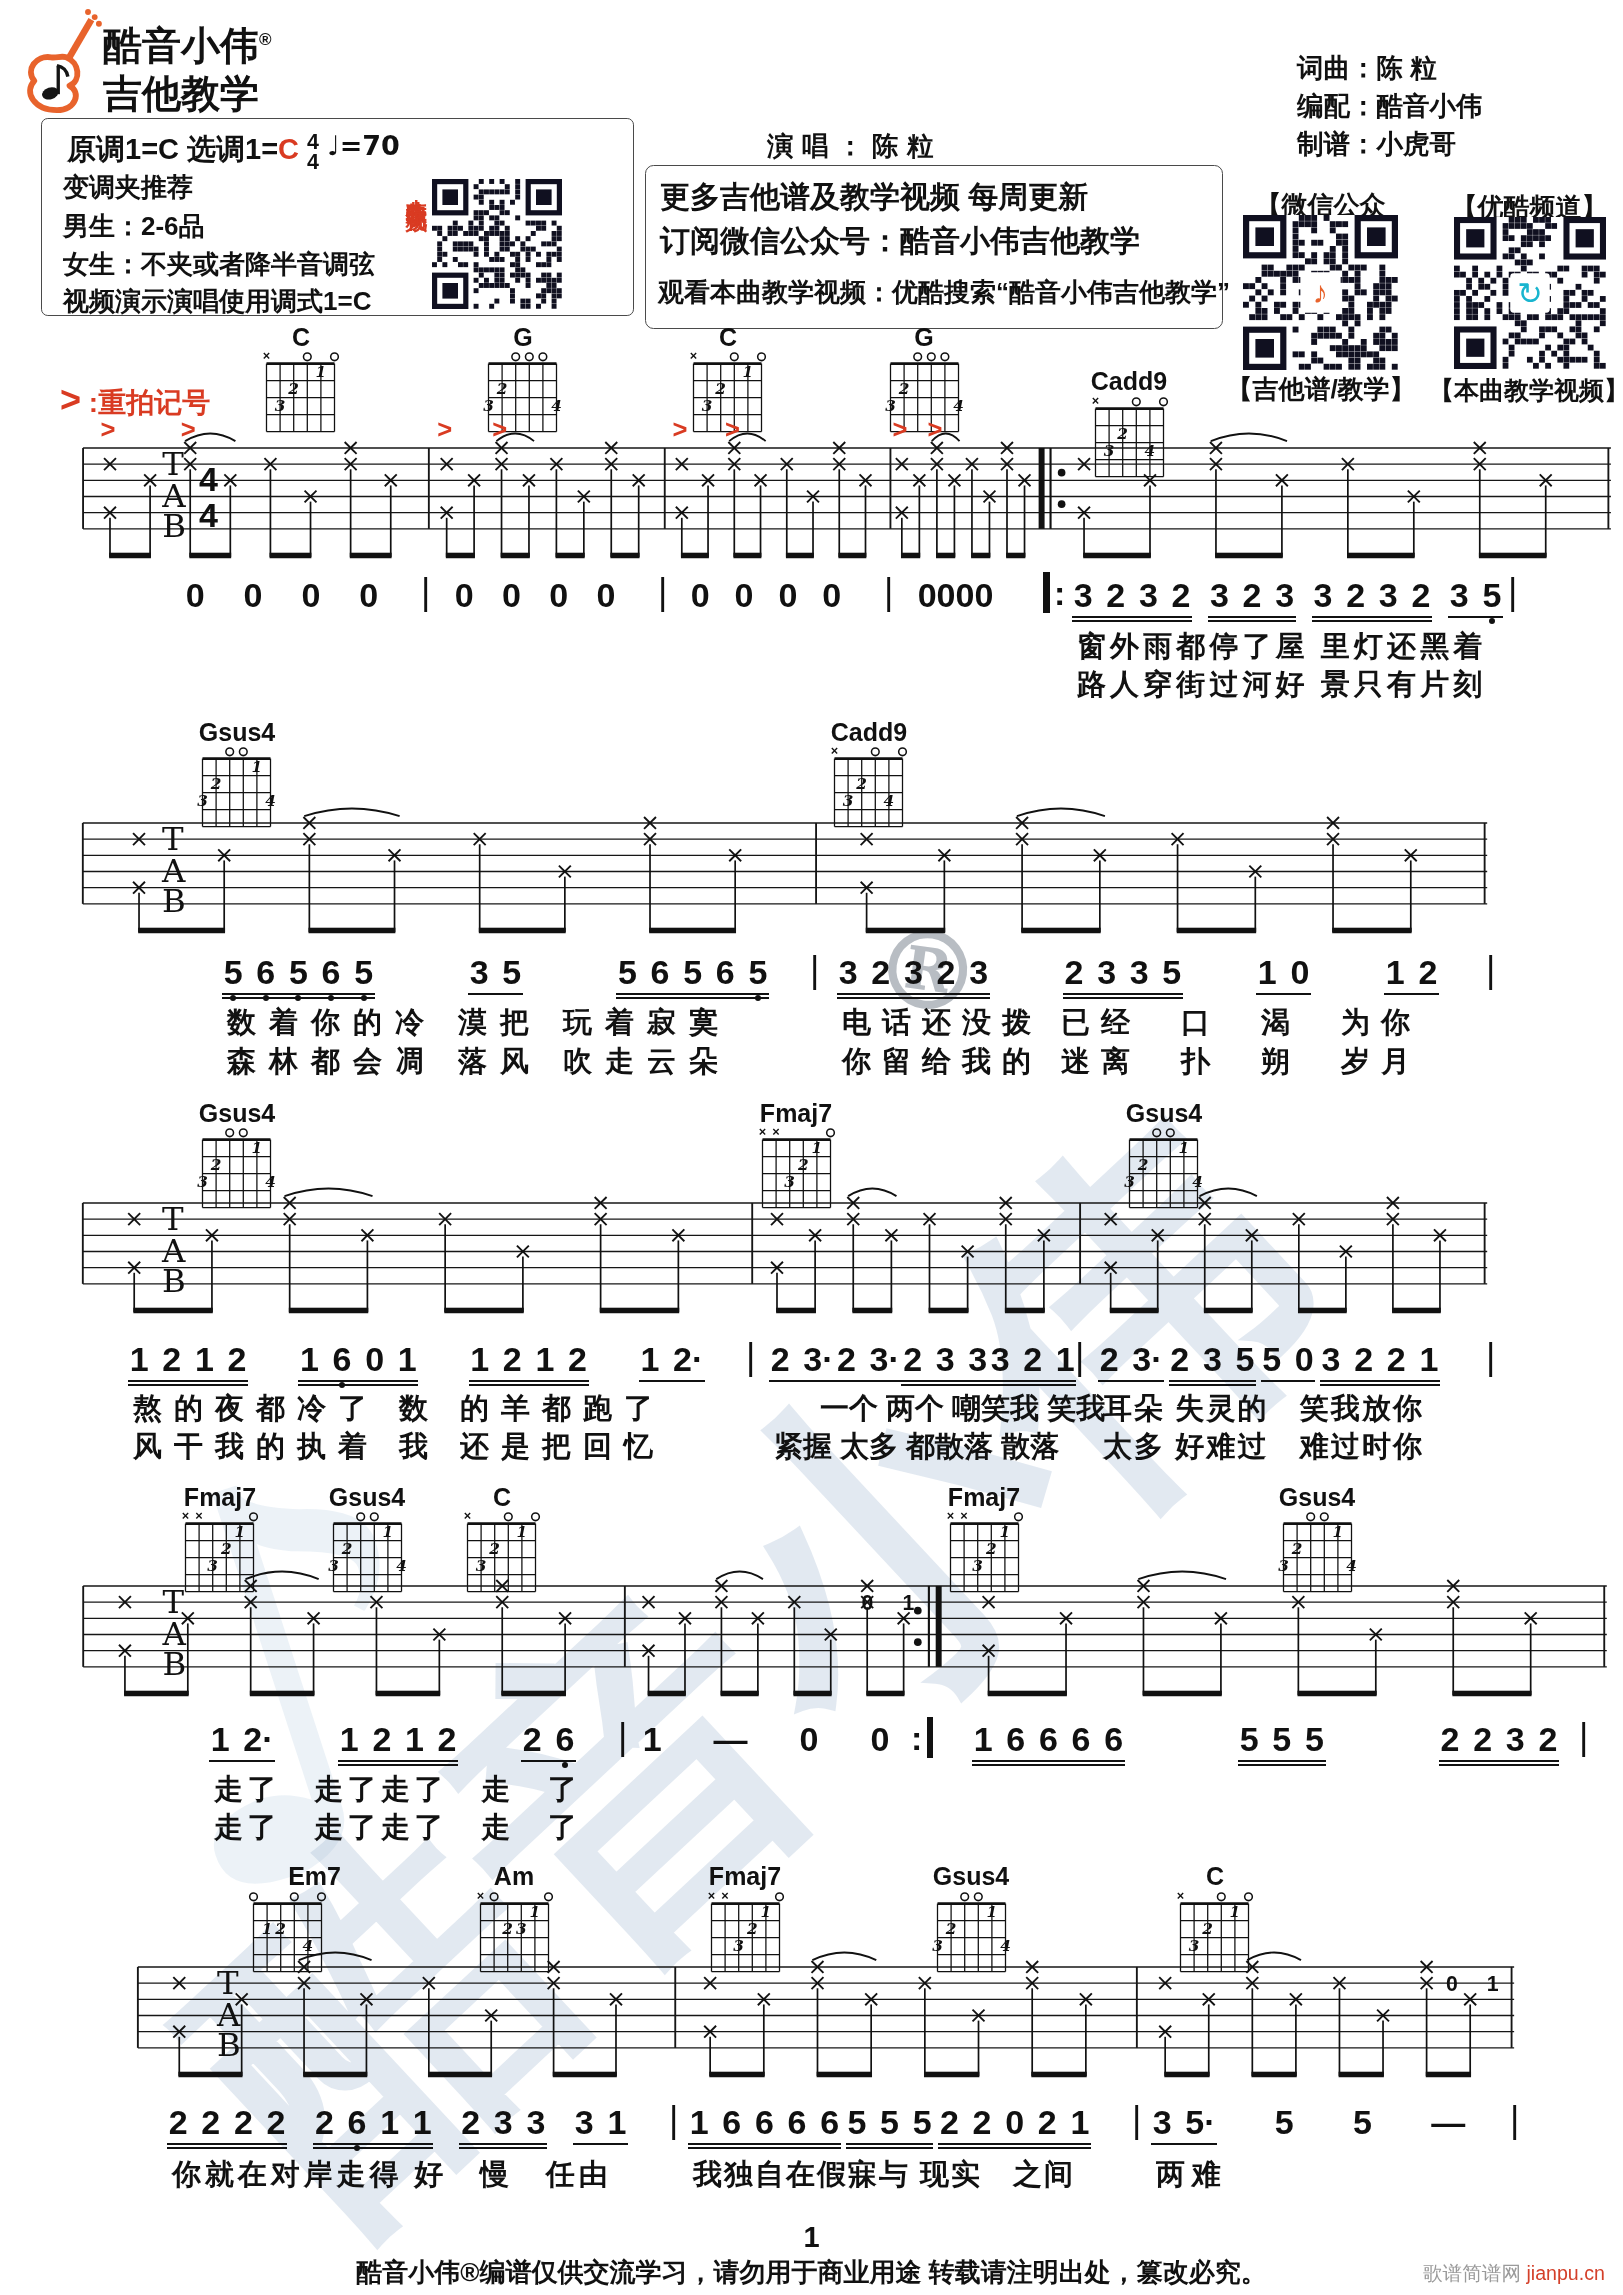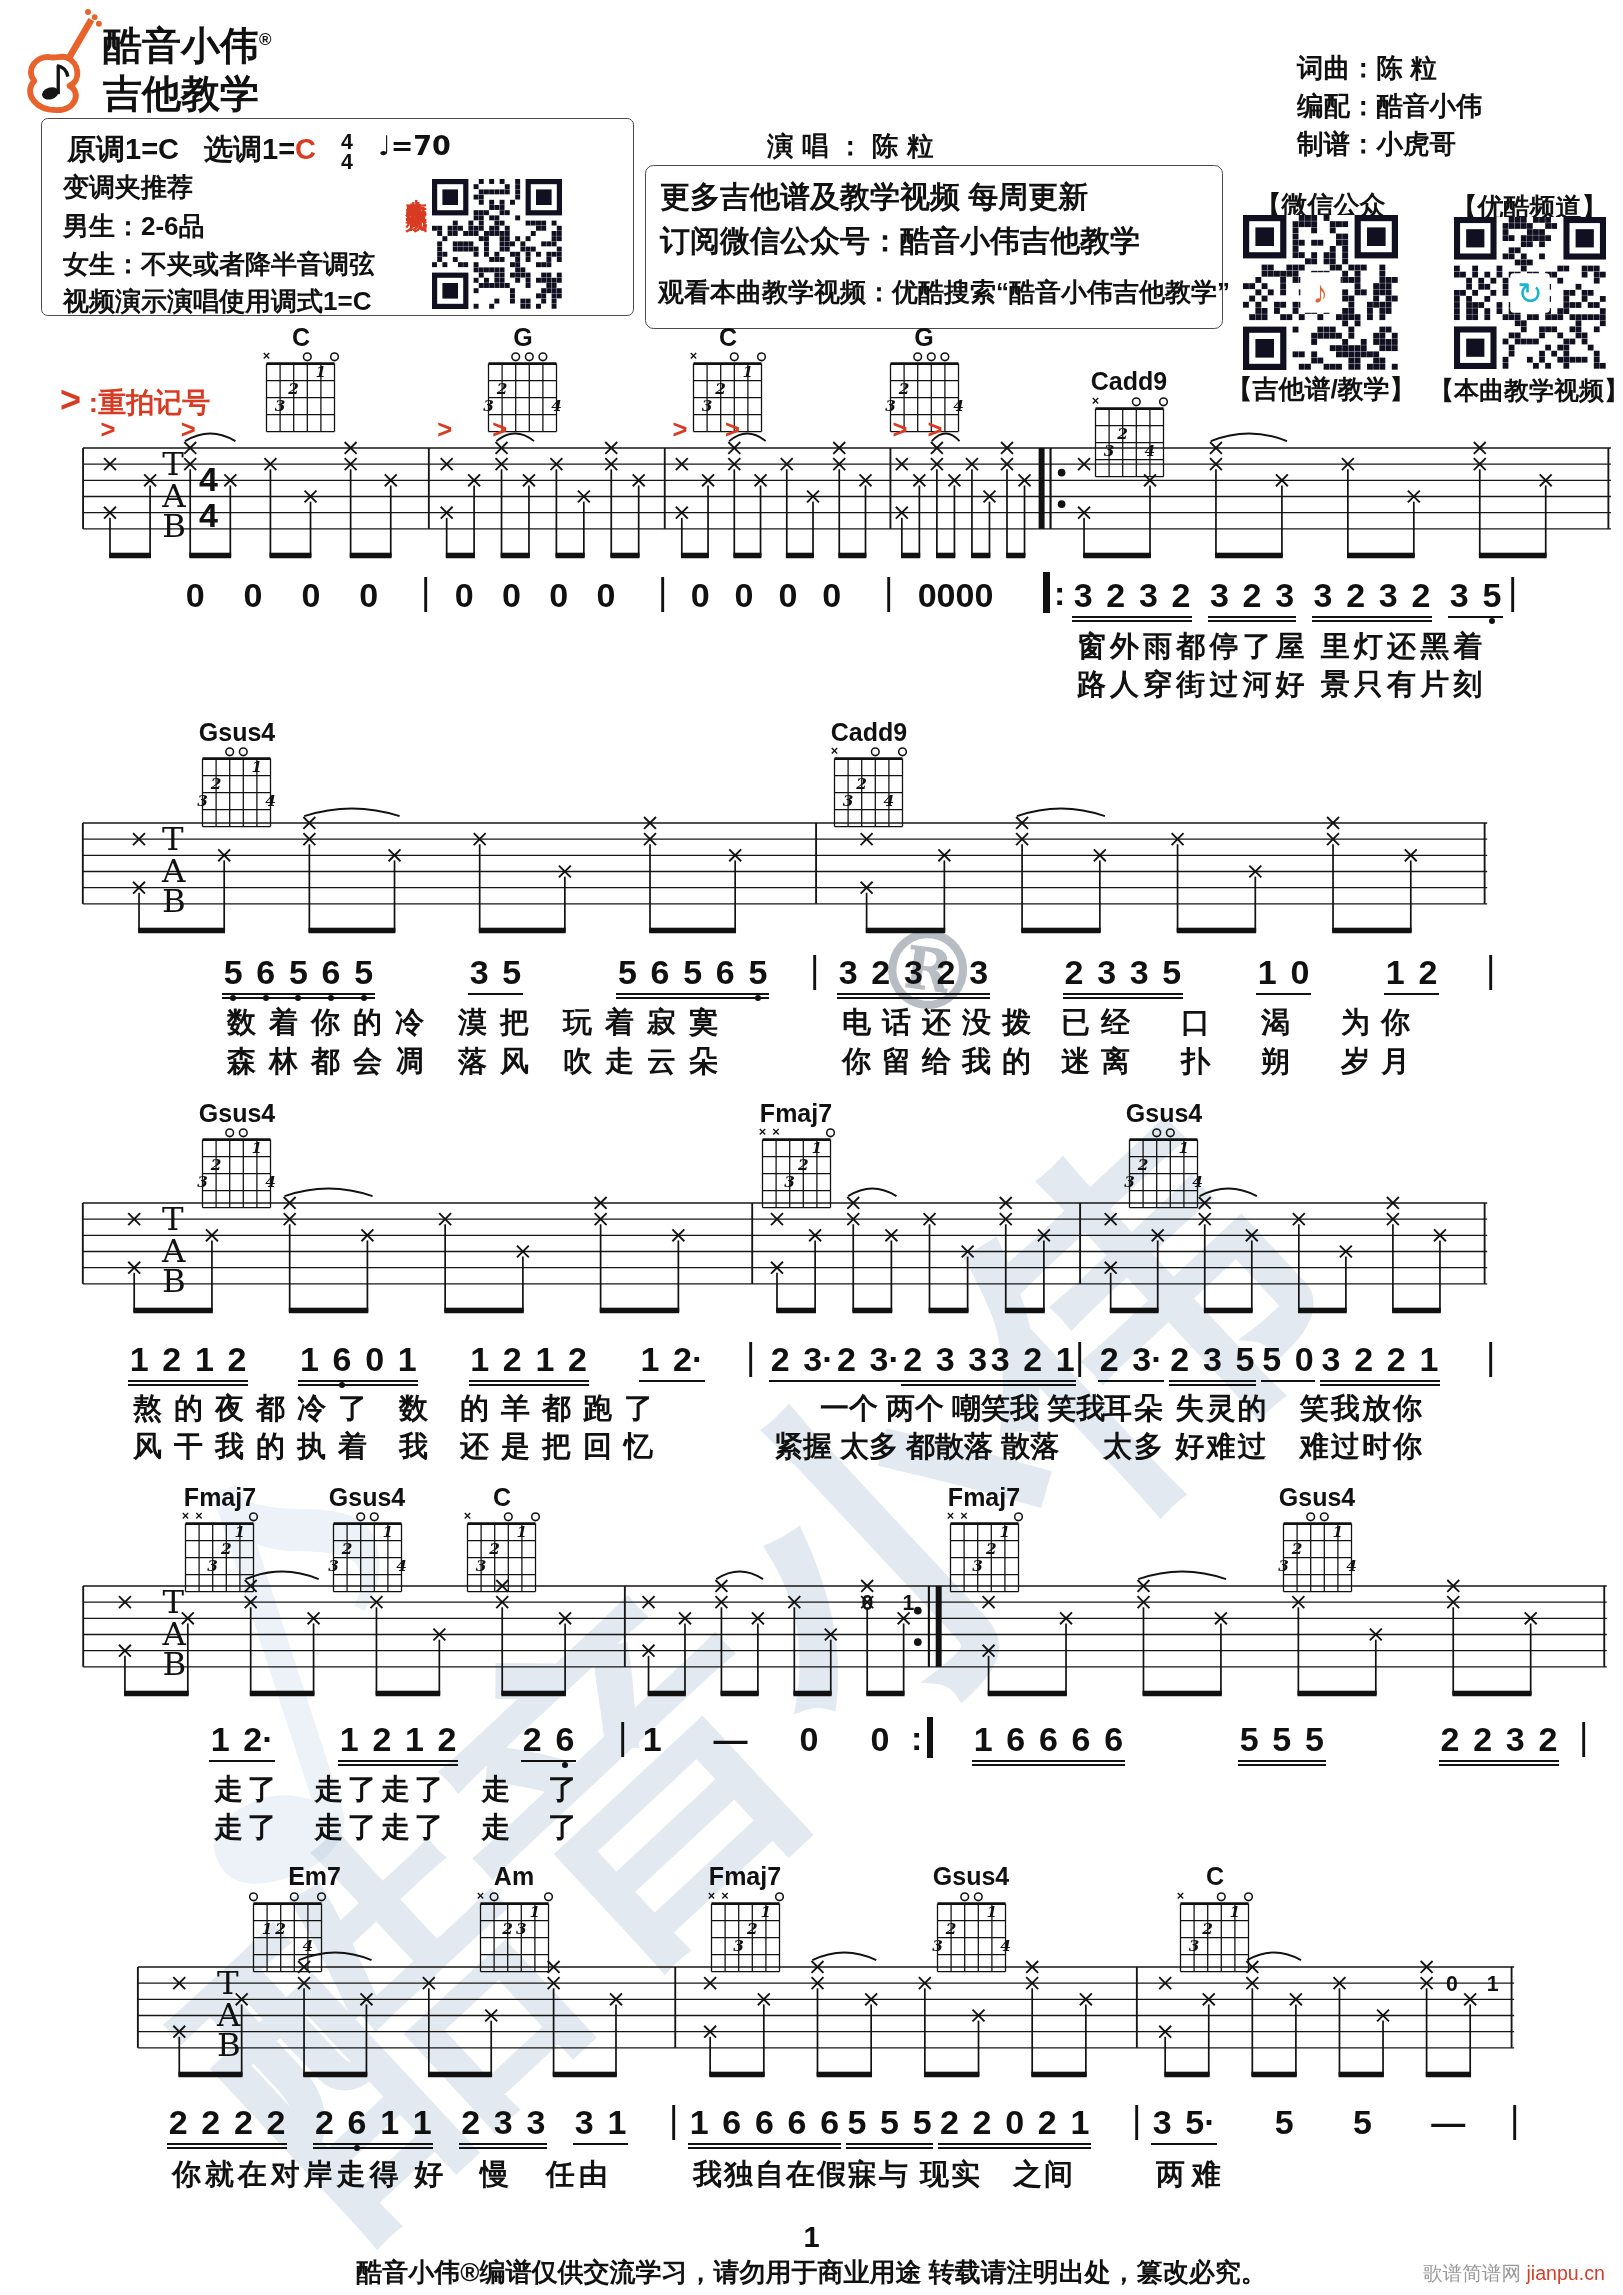--- a/index.html
+++ b/index.html
@@ -47,21 +47,21 @@
   </div>
   <div class="abs" style="left:103px;top:67px;font-size:39px;font-weight:800;">吉他教学</div>
 
   <div class="abs" style="left:598px;top:128px;width:513px;text-align:center;font-size:26.5px;font-weight:600;letter-spacing:8.5px;">演唱：陈粒</div>
 
   <div class="abs" style="left:1297px;top:50px;font-size:26.5px;font-weight:700;">词曲：陈 粒</div>
   <div class="abs" style="left:1297px;top:88px;font-size:26.5px;font-weight:700;">编配：酷音小伟</div>
   <div class="abs" style="left:1297px;top:126px;font-size:26.5px;font-weight:700;">制谱：小虎哥</div>
 
   <div class="box" style="left:41px;top:118px;width:593px;height:198px;"></div>
-  <div class="abs" style="left:67px;top:130px;display:flex;gap:25px;align-items:flex-start;justify-content:flex-end;">
+  <div class="abs" style="left:67px;top:130px;display:flex;gap:8px;align-items:flex-start;justify-content:flex-end;">
     <span style="font-size:29px;font-weight:700;">原调1=C</span>
     <span style="font-size:29px;font-weight:700;"><span>选调1=</span><span class="red">C</span></span>
     <span class="frac" style="margin-top:1.7px;">
       <span>4</span>
       <span>4</span>
     </span>
     <span style="font-size:27px;font-weight:700;font-family:'DejaVu Sans',sans-serif;"><span>♩</span><span>=70</span></span>
   </div>
   <div class="abs" style="left:63px;top:174px;font-size:26px;font-weight:600;line-height:1;">变调夹推荐</div>
   <div class="abs" style="left:63px;top:213px;font-size:26px;font-weight:600;line-height:1;">男生：2-6品</div>

